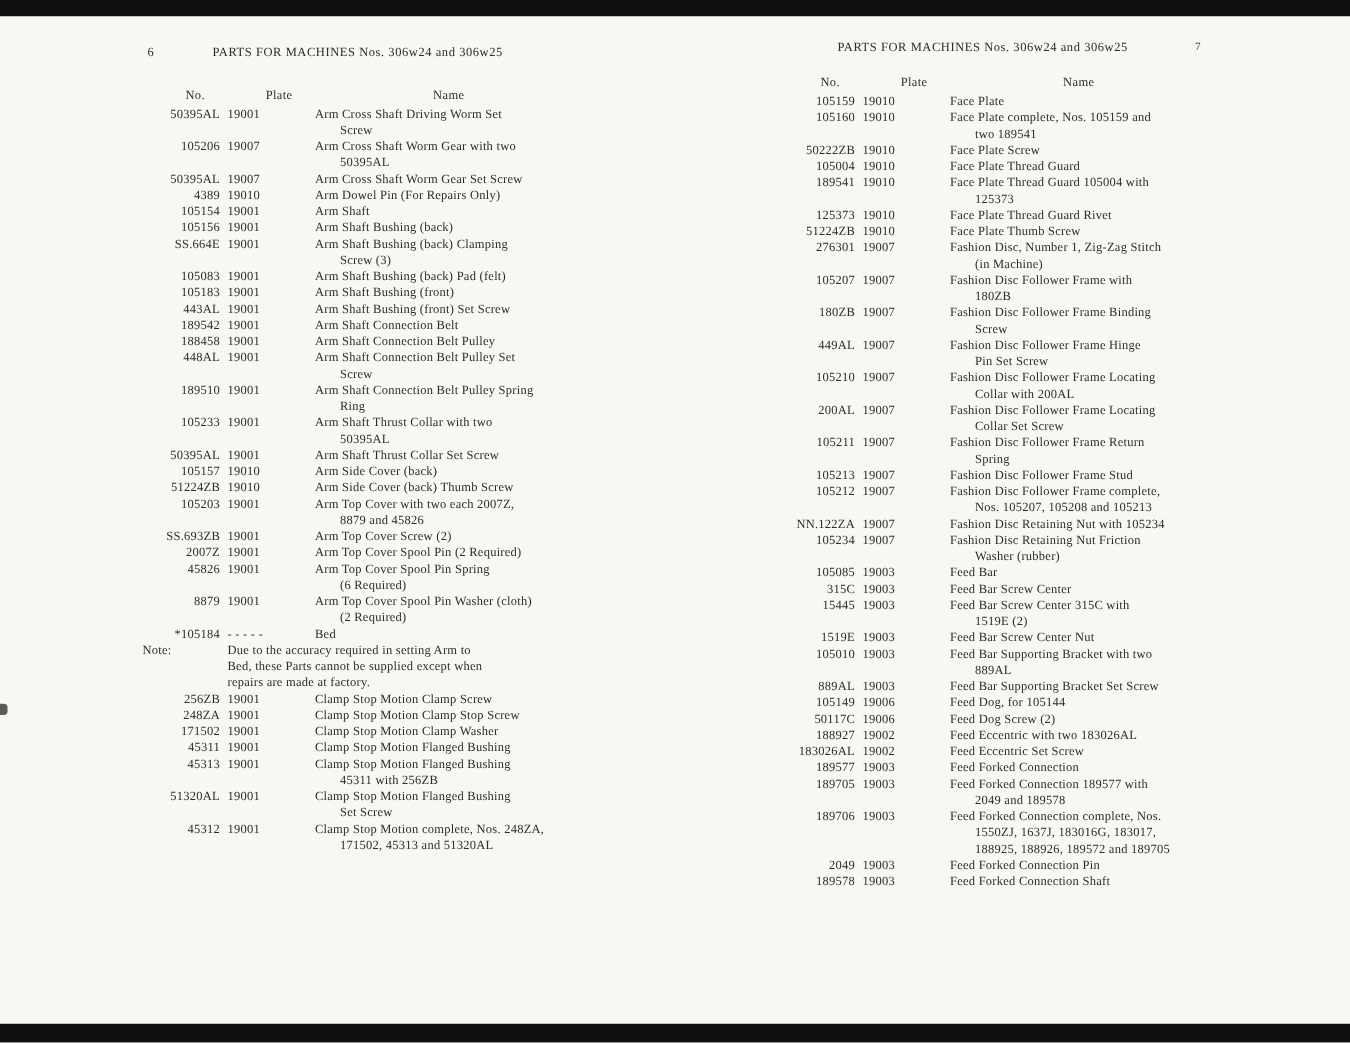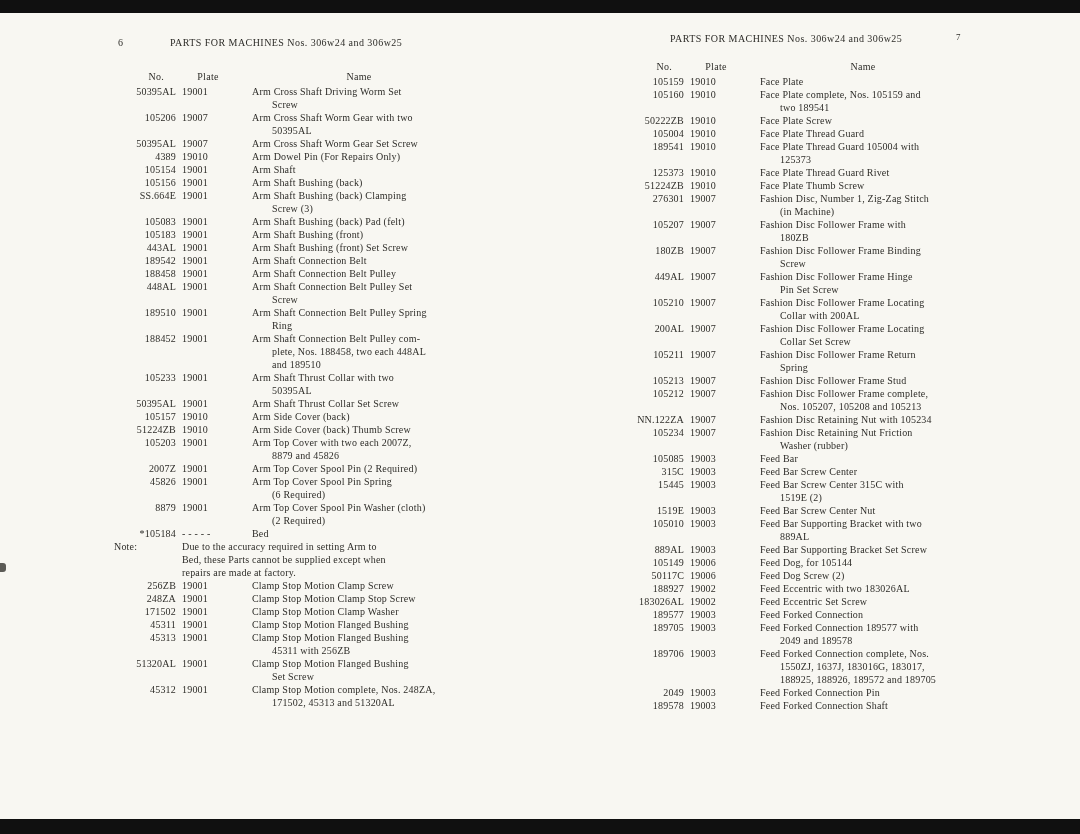--- a/index.html
+++ b/index.html
@@ -38,21 +38,21 @@
     border-collapse:collapse;
     font-size:10px;
     line-height:13px;
     table-layout:fixed;
   }
   .page-left  .parts-table { left:114px; top:57px; width:370px; }
   .page-right .parts-table { left:82px;  top:47px; width:362px; }
 
   th { font-weight:normal; font-size:10px; padding:0 0 2px 0; letter-spacing:.3px;margin-top:32px; }
   th.col-no    { width:62px; text-align:right; padding-right:12px; }
-  th.col-plate { width:58px; text-align:center; padding-left:6px; }
+  th.col-plate { width:58px; text-align:right; padding-left:6px; }
   th.col-name  { text-align:center; }
 
   td { vertical-align:top; padding:0; }
   td.cell-no    { text-align:right; white-space:nowrap; letter-spacing:.2px; }
   td.cell-plate { text-align:left; padding-left:6px; white-space:nowrap; letter-spacing:.2px; }
   td.cell-name  {
     padding-left:38px;
     text-indent:-20px;
     white-space:pre-line;
     letter-spacing:.2px;
@@ -154,27 +154,20 @@
             <td class="cell-name">Arm Shaft Connection Belt Pulley Set
 Screw</td>
           </tr>
           <tr>
             <td class="cell-no">189510</td>
             <td class="cell-plate">19001</td>
             <td class="cell-name">Arm Shaft Connection Belt Pulley Spring
 Ring</td>
           </tr>
           <tr>
-            <td class="cell-no">188452</td>
-            <td class="cell-plate">19001</td>
-            <td class="cell-name">Arm Shaft Connection Belt Pulley com-
-plete, Nos. 188458, two each 448AL
-and 189510</td>
-          </tr>
-          <tr>
             <td class="cell-no">105233</td>
             <td class="cell-plate">19001</td>
             <td class="cell-name">Arm Shaft Thrust Collar with two
 50395AL</td>
           </tr>
           <tr>
             <td class="cell-no">50395AL</td>
             <td class="cell-plate">19001</td>
             <td class="cell-name">Arm Shaft Thrust Collar Set Screw</td>
           </tr>
@@ -186,20 +179,25 @@
           <tr>
             <td class="cell-no">51224ZB</td>
             <td class="cell-plate">19010</td>
             <td class="cell-name">Arm Side Cover (back) Thumb Screw</td>
           </tr>
           <tr>
             <td class="cell-no">105203</td>
             <td class="cell-plate">19001</td>
             <td class="cell-name">Arm Top Cover with two each 2007Z,
 8879 and 45826</td>
+          </tr>
+          <tr>
+            <td class="cell-no">SS.693ZB</td>
+            <td class="cell-plate">19001</td>
+            <td class="cell-name">Arm Top Cover Screw (2)</td>
           </tr>
           <tr>
             <td class="cell-no">2007Z</td>
             <td class="cell-plate">19001</td>
             <td class="cell-name">Arm Top Cover Spool Pin (2 Required)</td>
           </tr>
           <tr>
             <td class="cell-no">45826</td>
             <td class="cell-plate">19001</td>
             <td class="cell-name">Arm Top Cover Spool Pin Spring

